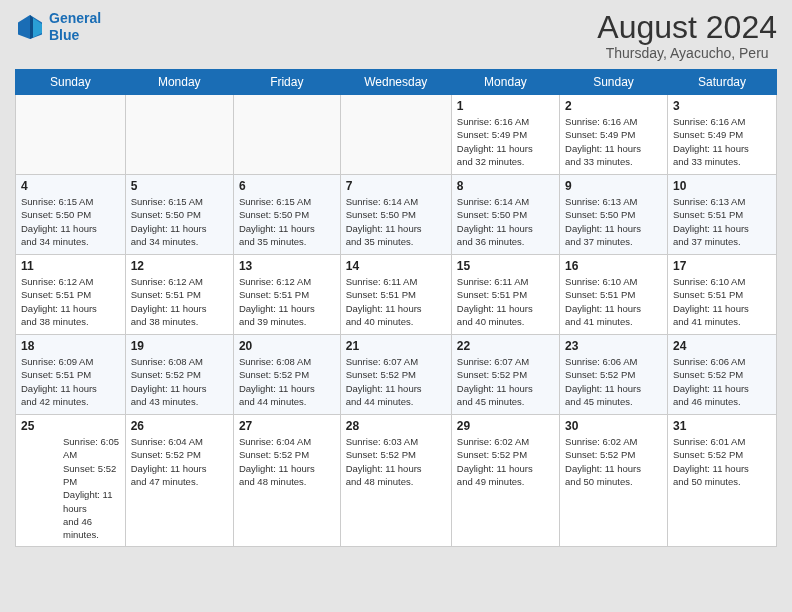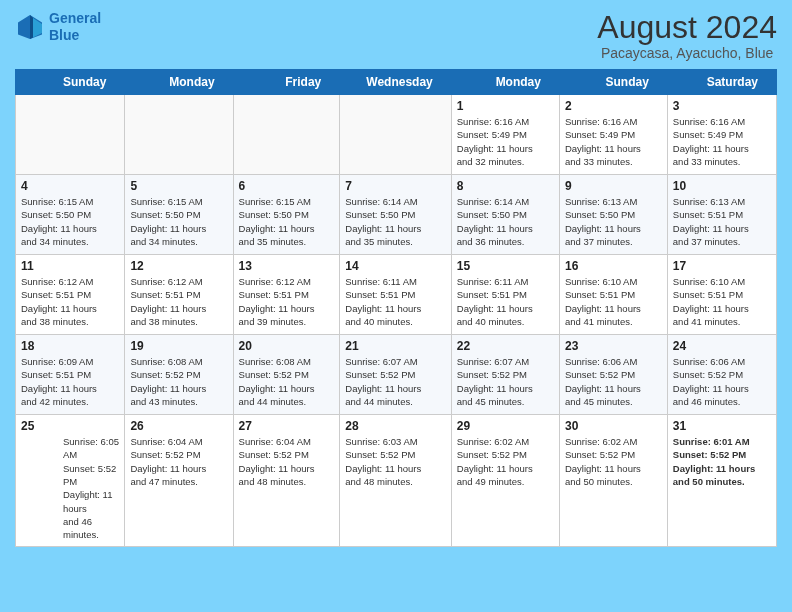--- a/index.html
+++ b/index.html
@@ -6,21 +6,21 @@
     body {
       font-family: Arial, sans-serif;
       background: #fff;
       width: 792px;
       min-height: 612px;
       padding: 0;
     }
     .page {
       width: 792px;
       min-height: 612px;
-      background: #7dd3fc;
+      background: #e5e5e5;
       padding: 10px 15px 15px 15px;
     }
     .header {
       display: flex;
       justify-content: space-between;
       align-items: flex-start;
       margin-bottom: 8px;
     }
     .logo {
       display: flex;
@@ -55,22 +55,22 @@
     }
     .calendar {
       width: 100%;
       border-collapse: collapse;
       border: 1px solid #ccc;
     }
     .calendar th {
       background-color: #1a6db5;
       color: #fff;
       font-size: 12px;
-      font-weight: bold;
-      text-align: right;
+      font-weight: normal;
+      text-align: center;
       padding: 5px 18px;
       border: 1px solid #1a6db5;
     }
     .calendar td {
       border: 1px solid #ccc;
       vertical-align: top;
       padding: 4px 5px;
       width: 113px;
       height: 80px;
       font-size: 10px;
@@ -107,21 +107,21 @@
         <polygon points="24,8 36,16 36,28 24,34" fill="#2a9fd6"></polygon>
         <polygon points="20,4 24,8 24,34 20,36" fill="#0d4f8a"></polygon>
       </svg>
       <div class="logo-text">
         <div><span>General</span></div>
         <div><span style="color:#1a6db5;">Blue</span></div>
       </div>
     </div>
     <div class="title-block">
       <div class="main-title">August 2024</div>
-      <div class="sub-title">Pacaycasa, Ayacucho, Blue</div>
+      <div class="sub-title">Thursday, Ayacucho, Peru</div>
     </div>
   </div>
 
   <table class="calendar">
     <thead>
       <tr>
       <th>Sunday</th>
           <th>Monday</th>
           <th>Friday</th>
           <th>Wednesday</th>
@@ -349,21 +349,21 @@
           </td>
           <td>
             <span class="day-number">30</span>
             <div class="day-info" style="white-space: pre-line;">Sunrise: 6:02 AM
 Sunset: 5:52 PM
 Daylight: 11 hours
 and 50 minutes.</div>
           </td>
           <td>
             <span class="day-number">31</span>
-            <div class="day-info" style="white-space: pre-line; font-weight: bold;">Sunrise: 6:01 AM
+            <div class="day-info" style="white-space: pre-line;">Sunrise: 6:01 AM
 Sunset: 5:52 PM
 Daylight: 11 hours
 and 50 minutes.</div>
           </td>
         </tr>
       </tbody>
   </table>
 </div>
 
 </body></html>

